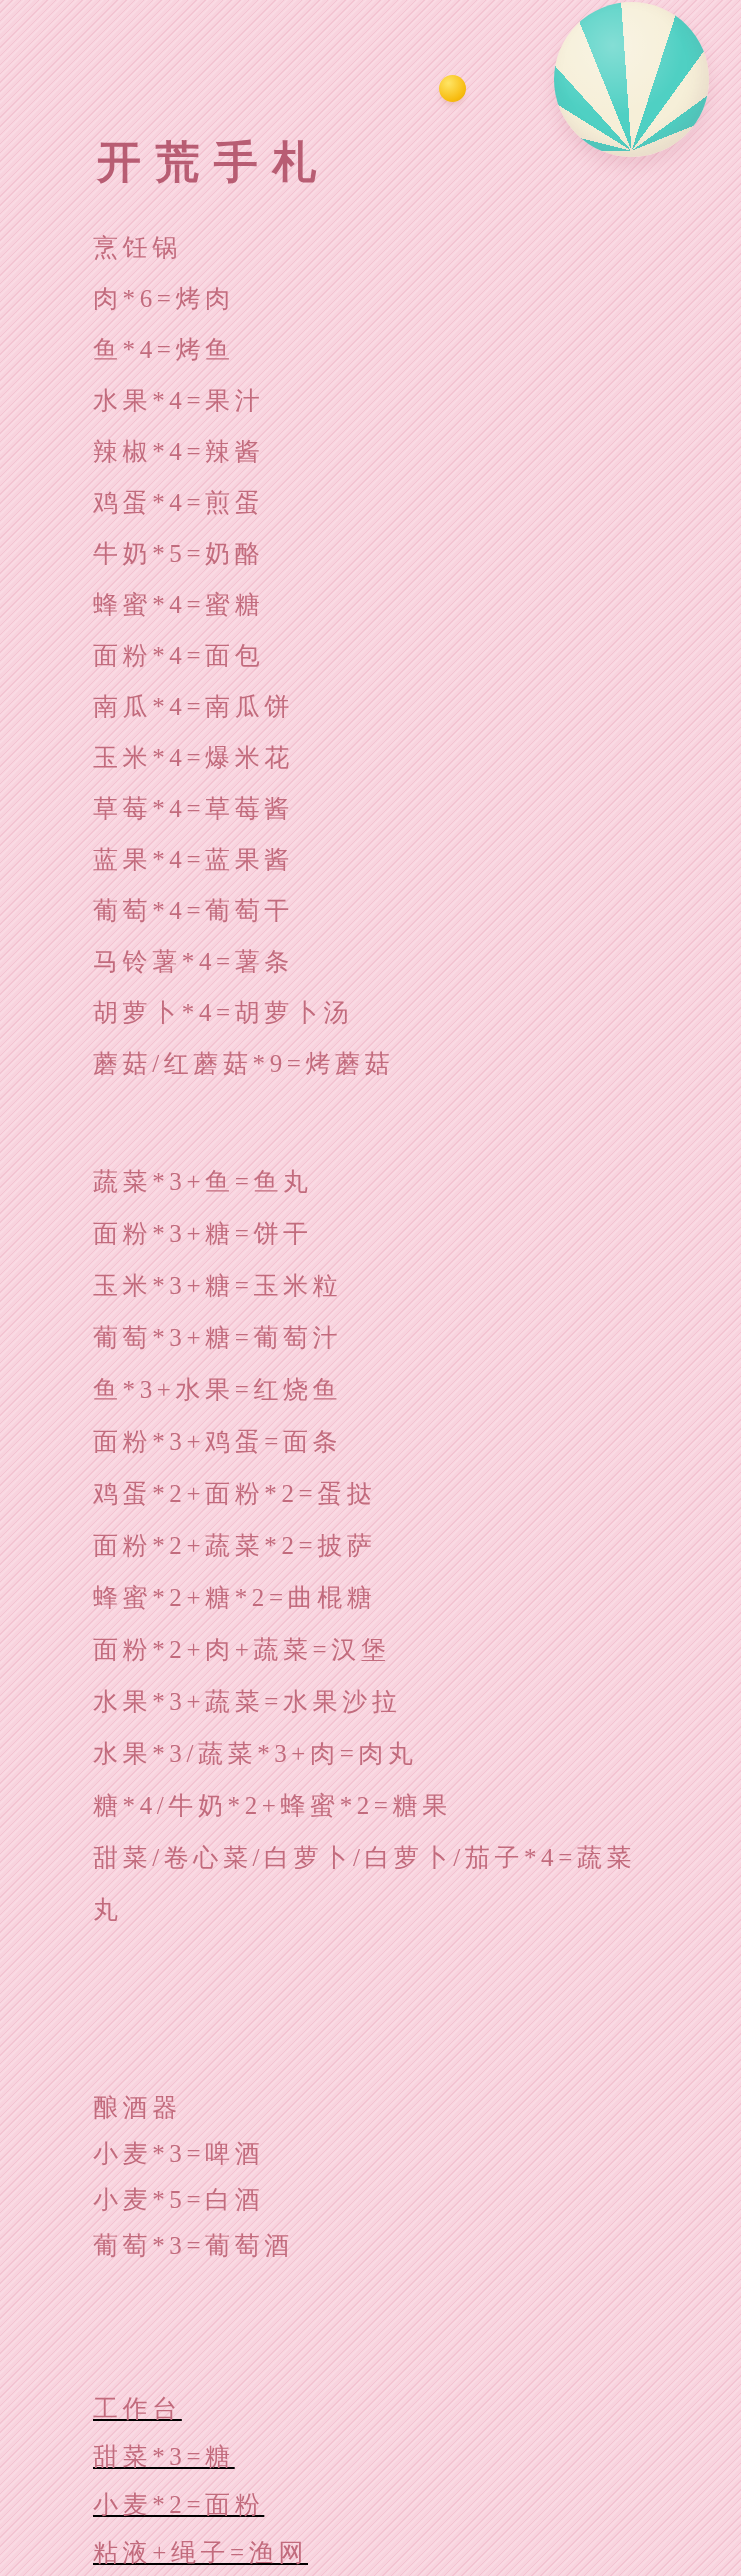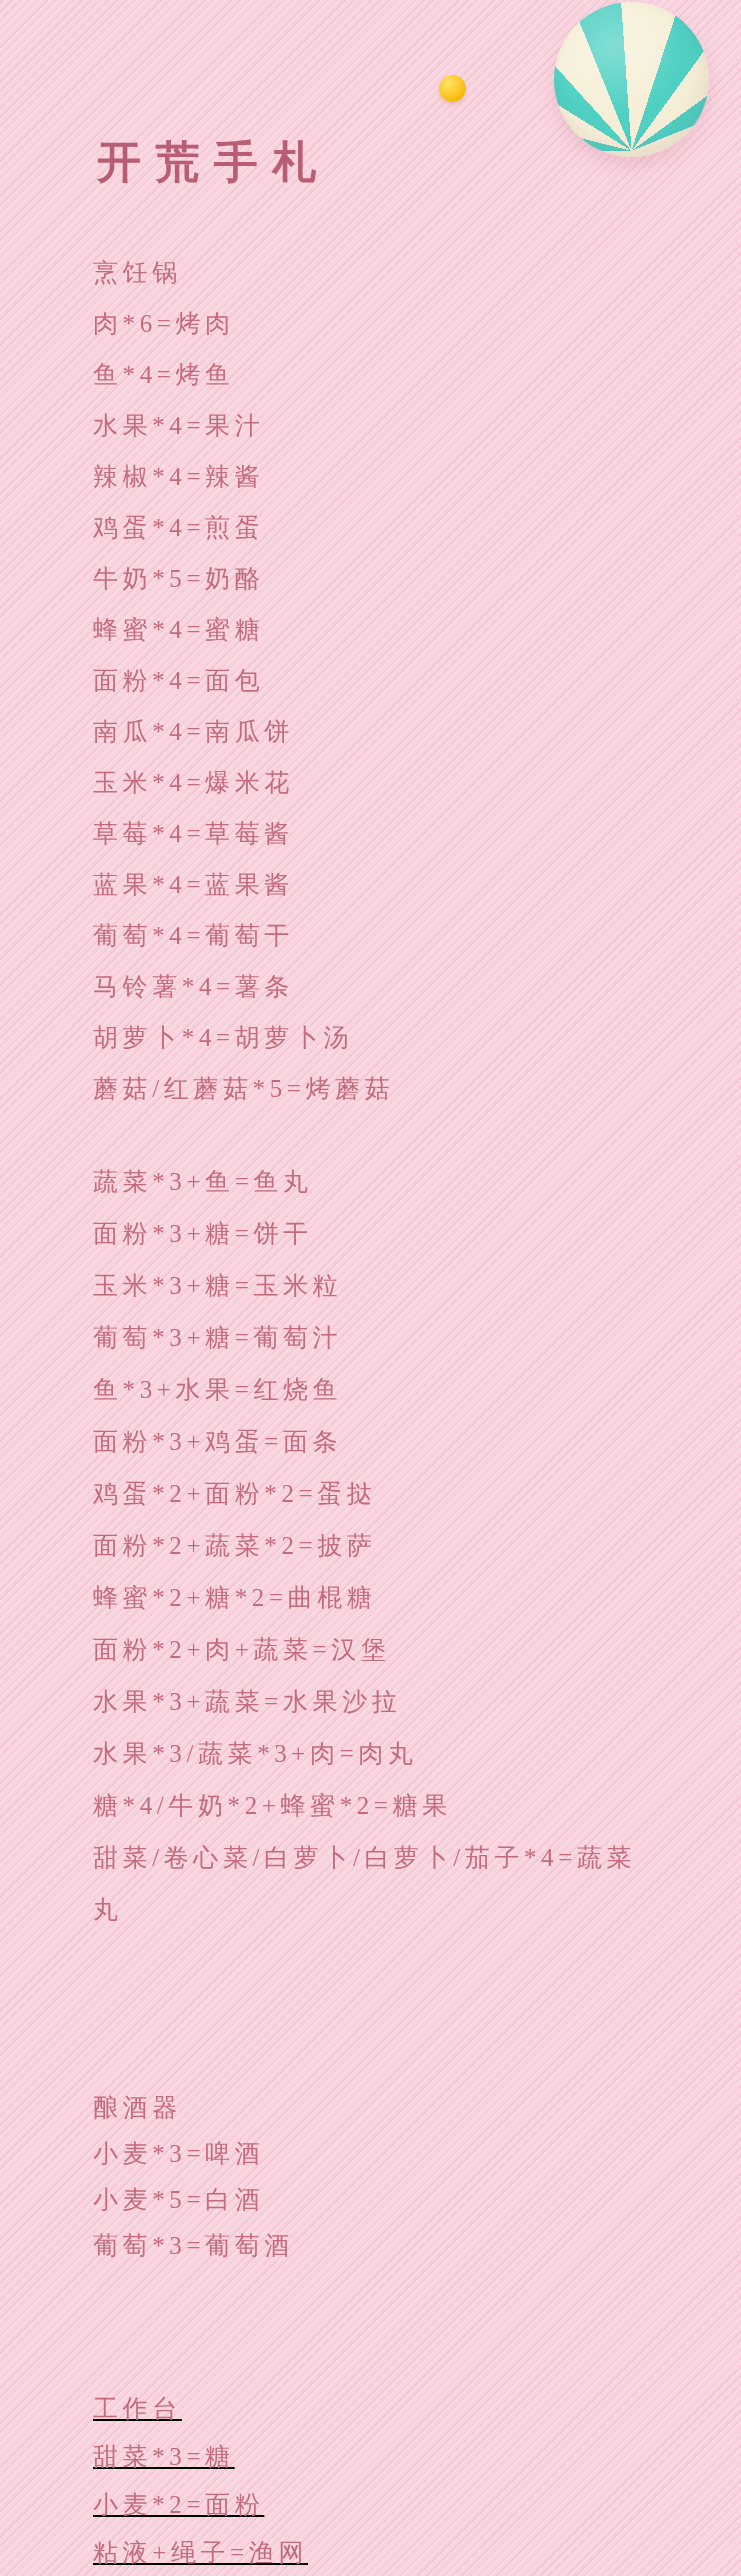--- a/index.html
+++ b/index.html
@@ -22,21 +22,21 @@
     color:#b85d73;
     white-space:nowrap;
   }
   .section{position:absolute;left:93px;width:623px;}
   .line{
     font-size:25px;
     letter-spacing:4.6px;
     color:#c26b7d;
     white-space:nowrap;
   }
-  .s1{top:247px;}  .s1 .line{height:51px;line-height:51px;}
+  .s1{top:222px;}  .s1 .line{height:51px;line-height:51px;}
   .s2{top:1156px;} .s2 .line{height:52px;line-height:52px;}
   .s3{top:2085px;} .s3 .line{height:46px;line-height:46px;}
   .s4{top:2385px;text-decoration:underline;} .s4 .line{height:48px;line-height:48px;}
 
   
   .beach-ball{
     position:absolute;left:554px;top:2.1px;width:155px;height:155px;border-radius:50%;
     background:
       radial-gradient(circle at 38% 28%, rgba(255,255,255,.30), rgba(255,255,255,0) 48%),
       conic-gradient(from -100deg at 50% 96%,
@@ -80,21 +80,21 @@
       <div class="line">牛奶*5=奶酪</div>
       <div class="line">蜂蜜*4=蜜糖</div>
       <div class="line">面粉*4=面包</div>
       <div class="line">南瓜*4=南瓜饼</div>
       <div class="line">玉米*4=爆米花</div>
       <div class="line">草莓*4=草莓酱</div>
       <div class="line">蓝果*4=蓝果酱</div>
       <div class="line">葡萄*4=葡萄干</div>
       <div class="line">马铃薯*4=薯条</div>
       <div class="line">胡萝卜*4=胡萝卜汤</div>
-      <div class="line">蘑菇/红蘑菇*5=烤蘑菇</div>
+      <div class="line">蘑菇/红蘑菇*9=烤蘑菇</div>
     </div>
 
   <div class="section s2">
       <div class="line">蔬菜*3+鱼=鱼丸</div>
       <div class="line">面粉*3+糖=饼干</div>
       <div class="line">玉米*3+糖=玉米粒</div>
       <div class="line">葡萄*3+糖=葡萄汁</div>
       <div class="line">鱼*3+水果=红烧鱼</div>
       <div class="line">面粉*3+鸡蛋=面条</div>
       <div class="line">鸡蛋*2+面粉*2=蛋挞</div>

